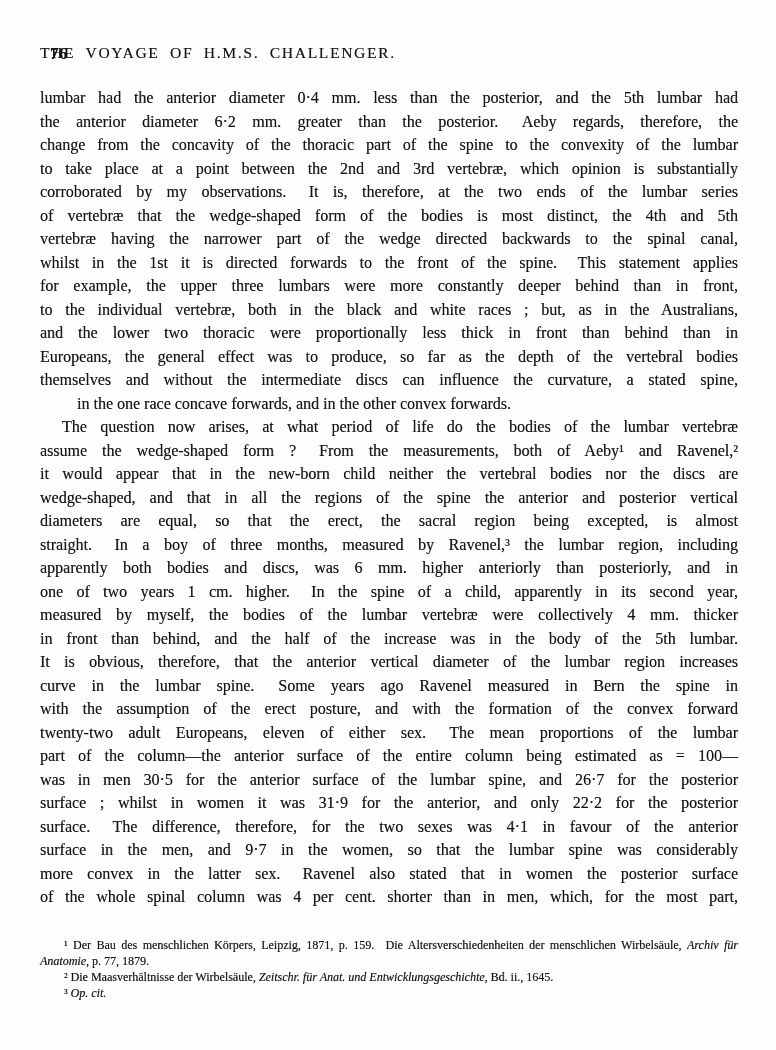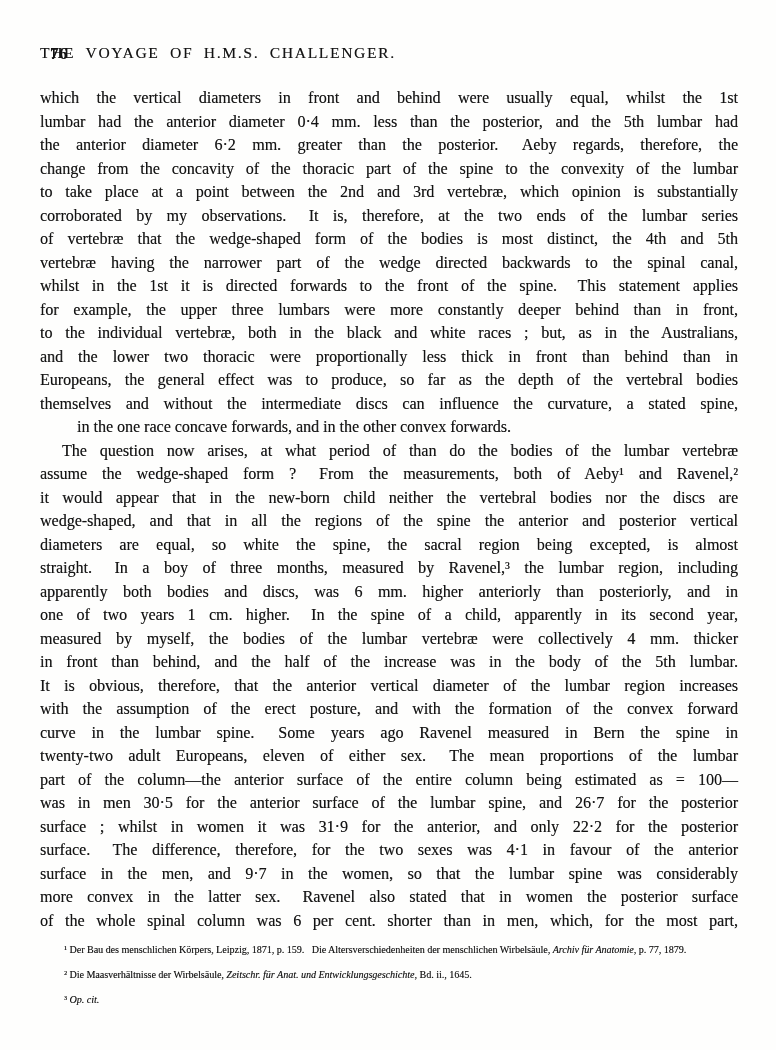--- a/index.html
+++ b/index.html
@@ -50,75 +50,74 @@
     text-align: justify;
     text-align-last: justify;
   }
   .line.indent { text-indent: 22px; }
   .line.short  { text-align-last: left; margin-left: 37px; }
   .footnotes {
     position: absolute;
     left: 40px;
     top: 937px;
     width: 698px;
-    font-size: 10px;
-    line-height: 25px;
+    font-size: 12px;
+    line-height: 16px;
     text-align: justify;
   }
   .footnote { text-indent: 24px; }
   .it { font-style: italic; }
 </style>
 </head>
 <body>
 
 <div class="page">
   <div class="header">
     <span class="pagenum">76</span>
     <div class="title">THE VOYAGE OF H.M.S. CHALLENGER.</div>
   </div>
   <div class="body">
       <div>
-        <div class="line">which the vertical diameters in front and behind were usually equal, whilst the 1st</div>
         <div class="line">lumbar had the anterior diameter 0·4 mm. less than the posterior, and the 5th lumbar had</div>
         <div class="line">the anterior diameter 6·2 mm. greater than the posterior.  Aeby regards, therefore, the</div>
         <div class="line">change from the concavity of the thoracic part of the spine to the convexity of the lumbar</div>
         <div class="line">to take place at a point between the 2nd and 3rd vertebræ, which opinion is substantially</div>
         <div class="line">corroborated by my observations.  It is, therefore, at the two ends of the lumbar series</div>
         <div class="line">of vertebræ that the wedge-shaped form of the bodies is most distinct, the 4th and 5th</div>
         <div class="line">vertebræ having the narrower part of the wedge directed backwards to the spinal canal,</div>
         <div class="line">whilst in the 1st it is directed forwards to the front of the spine.  This statement applies</div>
         <div class="line">for example, the upper three lumbars were more constantly deeper behind than in front,</div>
         <div class="line">to the individual vertebræ, both in the black and white races ; but, as in the Australians,</div>
         <div class="line">and the lower two thoracic were proportionally less thick in front than behind than in</div>
         <div class="line">Europeans, the general effect was to produce, so far as the depth of the vertebral bodies</div>
         <div class="line">themselves and without the intermediate discs can influence the curvature, a stated spine,</div>
         <div class="line short">in the one race concave forwards, and in the other convex forwards.</div>
       </div>
       <div>
-        <div class="line indent">The question now arises, at what period of than do the bodies of the lumbar vertebræ</div>
+        <div class="line indent">The question now arises, at what period of life do the bodies of the lumbar vertebræ</div>
         <div class="line">assume the wedge-shaped form ?  From the measurements, both of Aeby¹ and Ravenel,²</div>
         <div class="line">it would appear that in the new-born child neither the vertebral bodies nor the discs are</div>
         <div class="line">wedge-shaped, and that in all the regions of the spine the anterior and posterior vertical</div>
-        <div class="line">diameters are equal, so white the spine, the sacral region being excepted, is almost</div>
+        <div class="line">diameters are equal, so that the erect, the sacral region being excepted, is almost</div>
         <div class="line">straight.  In a boy of three months, measured by Ravenel,³ the lumbar region, including</div>
         <div class="line">apparently both bodies and discs, was 6 mm. higher anteriorly than posteriorly, and in</div>
         <div class="line">one of two years 1 cm. higher.  In the spine of a child, apparently in its second year,</div>
         <div class="line">measured by myself, the bodies of the lumbar vertebræ were collectively 4 mm. thicker</div>
         <div class="line">in front than behind, and the half of the increase was in the body of the 5th lumbar.</div>
         <div class="line">It is obvious, therefore, that the anterior vertical diameter of the lumbar region increases</div>
+        <div class="line">curve in the lumbar spine.  Some years ago Ravenel measured in Bern the spine in</div>
         <div class="line">with the assumption of the erect posture, and with the formation of the convex forward</div>
-        <div class="line">curve in the lumbar spine.  Some years ago Ravenel measured in Bern the spine in</div>
         <div class="line">twenty-two adult Europeans, eleven of either sex.  The mean proportions of the lumbar</div>
         <div class="line">part of the column—the anterior surface of the entire column being estimated as = 100—</div>
         <div class="line">was in men 30·5 for the anterior surface of the lumbar spine, and 26·7 for the posterior</div>
         <div class="line">surface ; whilst in women it was 31·9 for the anterior, and only 22·2 for the posterior</div>
         <div class="line">surface.  The difference, therefore, for the two sexes was 4·1 in favour of the anterior</div>
         <div class="line">surface in the men, and 9·7 in the women, so that the lumbar spine was considerably</div>
         <div class="line">more convex in the latter sex.  Ravenel also stated that in women the posterior surface</div>
-        <div class="line">of the whole spinal column was 6 per cent. shorter than in men, which, for the most part,</div>
+        <div class="line">of the whole spinal column was 4 per cent. shorter than in men, which, for the most part,</div>
       </div>
     </div>
   <div class="footnotes">
       <div class="footnote"><span>¹ Der Bau des menschlichen Körpers, Leipzig, 1871, p. 159.  Die Altersverschiedenheiten der menschlichen Wirbelsäule, </span><span class="it">Archiv für Anatomie</span><span>, p. 77, 1879.</span></div>
       <div class="footnote"><span>² Die Maasverhältnisse der Wirbelsäule, </span><span class="it">Zeitschr. für Anat. und Entwicklungsgeschichte</span><span>, Bd. ii., 1645.</span></div>
       <div class="footnote"><span>³ </span><span class="it">Op. cit.</span></div>
     </div>
 </div>
 
 </body></html>

